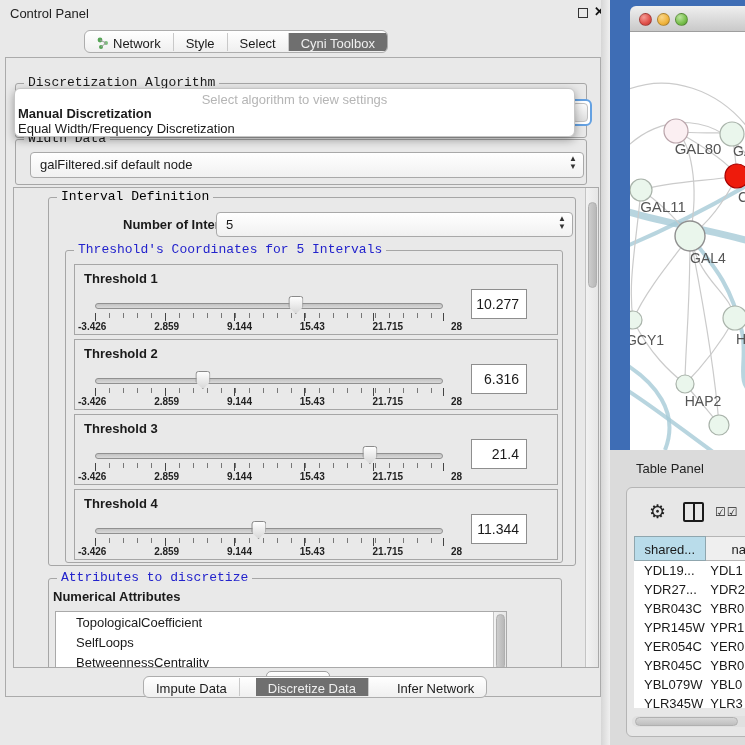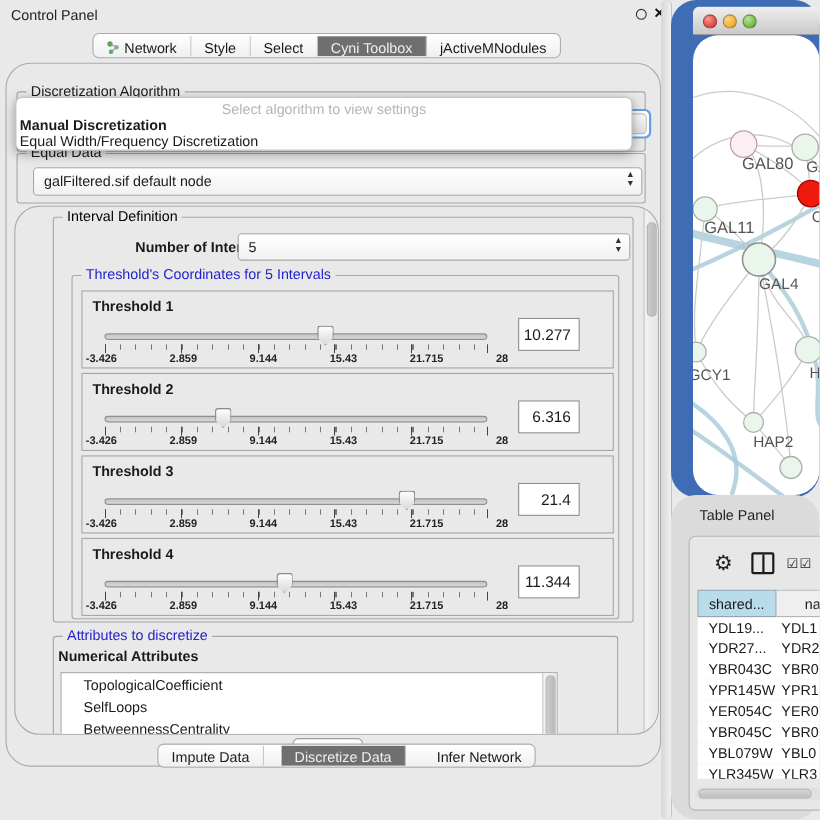--- a/index.html
+++ b/index.html
@@ -1,39 +1,39 @@
 <!DOCTYPE html>
 <html><head>
 <meta charset="utf-8">
 <style>
   * { margin:0; padding:0; box-sizing:border-box; }
   html,body { width:745px; height:745px; overflow:hidden; }
   body { font-family:"Liberation Sans", sans-serif; background:#E9E9E9; position:relative; font-size:13px; color:#1a1a1a; }
-  .abs { position:absolute;border-radius:23px; }
+  .abs { position:absolute; }
 
   
   #control-panel { left:0; top:0; width:610px; height:745px; background:#E9E9E9; }
   .cp-title { left:10px; top:6px; font-size:13px; color:#222; }
   .cp-float { left:578px; top:8px; width:10px; height:10px; border:1.5px solid #333; }
   .cp-close { left:594px; top:4px; font-size:13px; font-weight:bold; color:#111; cursor:default; }
 
   
   .seg-bar { display:inline-flex; border:1px solid #ADADAD; border-radius:6px; overflow:hidden; background:linear-gradient(#FFFFFF,#EFEFEF); height:23px;align-items:center; }
   .seg { padding:3px 12px 0 12px; font-size:13px; color:#1a1a1a; border-right:1px solid #C9C9C9; white-space:nowrap; }
   .seg:last-child { border-right:none; }
   .seg.sel { background:#6F6F6F; color:#EFEFEF; }
   #top-tabs { left:84px; top:30px; }
   #bottom-tabs { left:143px; top:676px;gap:16px; }
   .net-ico { display:inline-block; width:12px; height:13px; vertical-align:-2px; margin-right:4px; }
 
   
   #main-panel { left:5px; top:57px; width:596px; height:640px; border:1px solid #ABABAB; background:#E9E9E9; }
 
   .grp { position:absolute; border:1px solid #A6A6A6; border-radius:3px; }
-  .grp-label { position:absolute; top:-9px; left:8px; background:#E9E9E9; padding:0 4px; font-size:13px; white-space:nowrap; }
+  .grp-label { position:absolute; top:-9px; left:8px; background:#E9E9E9; padding:0 4px; font-size:13px; white-space:nowrap;font-family:Liberation Mono, monospace; }
 
   
   #grp-algo { left:9px; top:25px; width:572px; height:55px; }
   #combo-frag { left:556px; top:41px; width:30px; height:27px; border:2px solid #64A1E2; border-radius:6px; background:#fff; z-index:5; }
   #combo-frag .inner { position:absolute; right:2px; top:2px; bottom:2px; width:16px; border-radius:4px; background:linear-gradient(#FBFBFB,#DEDEDE); border:1px solid #C0C0C0; }
 
   #algo-popup { left:8px; top:30px; width:561px; height:49px; background:#fff; border:1px solid #C6C6C6; border-radius:6px; box-shadow:0 3px 10px rgba(0,0,0,0.35); z-index:10; }
   .popup-hint { position:absolute; top:3px; left:0; right:0; text-align:center; color:#B5B5B5; font-size:13px; }
   .popup-opt1 { position:absolute; top:17px; left:3px; font-weight:bold; font-size:13px; }
   .popup-opt2 { position:absolute; top:32px; left:3px; font-size:13px; }
@@ -108,41 +108,40 @@
     <div class="seg"><span class="net-ico"><svg width="12" height="13">
             <circle cx="3" cy="3" r="2.4" fill="#57A557"></circle>
             <circle cx="9" cy="6" r="2" fill="#7CBF7C"></circle>
             <circle cx="4" cy="10" r="2" fill="#57A557"></circle>
             <line x1="3" y1="3" x2="9" y2="6" stroke="#999" stroke-width="1"></line>
             <line x1="4" y1="10" x2="9" y2="6" stroke="#999" stroke-width="1"></line>
           </svg></span><span>Network</span></div>
     <div class="seg">Style</div>
     <div class="seg">Select</div>
     <div class="seg sel">Cyni Toolbox</div>
-    <div class="seg">jActiveMNodules</div>
   </div>
 
   <div id="main-panel" class="abs">
 
     <div id="grp-algo" class="grp">
       <span class="grp-label">Discretization Algorithm</span>
     </div>
 
     <div id="combo-frag" class="abs">
         <div class="inner"></div>
       </div>
 
     <div id="algo-popup" class="abs">
       <div class="popup-hint">Select algorithm to view settings</div>
       <div class="popup-opt1">Manual Discretization</div>
       <div class="popup-opt2">Equal Width/Frequency Discretization</div>
     </div>
 
     <div id="grp-tabledata" class="grp">
-      <span class="grp-label">Equal Data</span>
+      <span class="grp-label">Width Data</span>
       <div class="combo" style="left:14px; top:12px; width:554px; height:26px;">
         <span>galFiltered.sif default node</span>
         <span class="steppers">▲<br>▼</span>
       </div>
     </div>
 
     <div id="scrollpane" class="abs">
 
       <div id="grp-interval" class="grp">
         <span class="grp-label lbl-green">Interval Definition</span>

